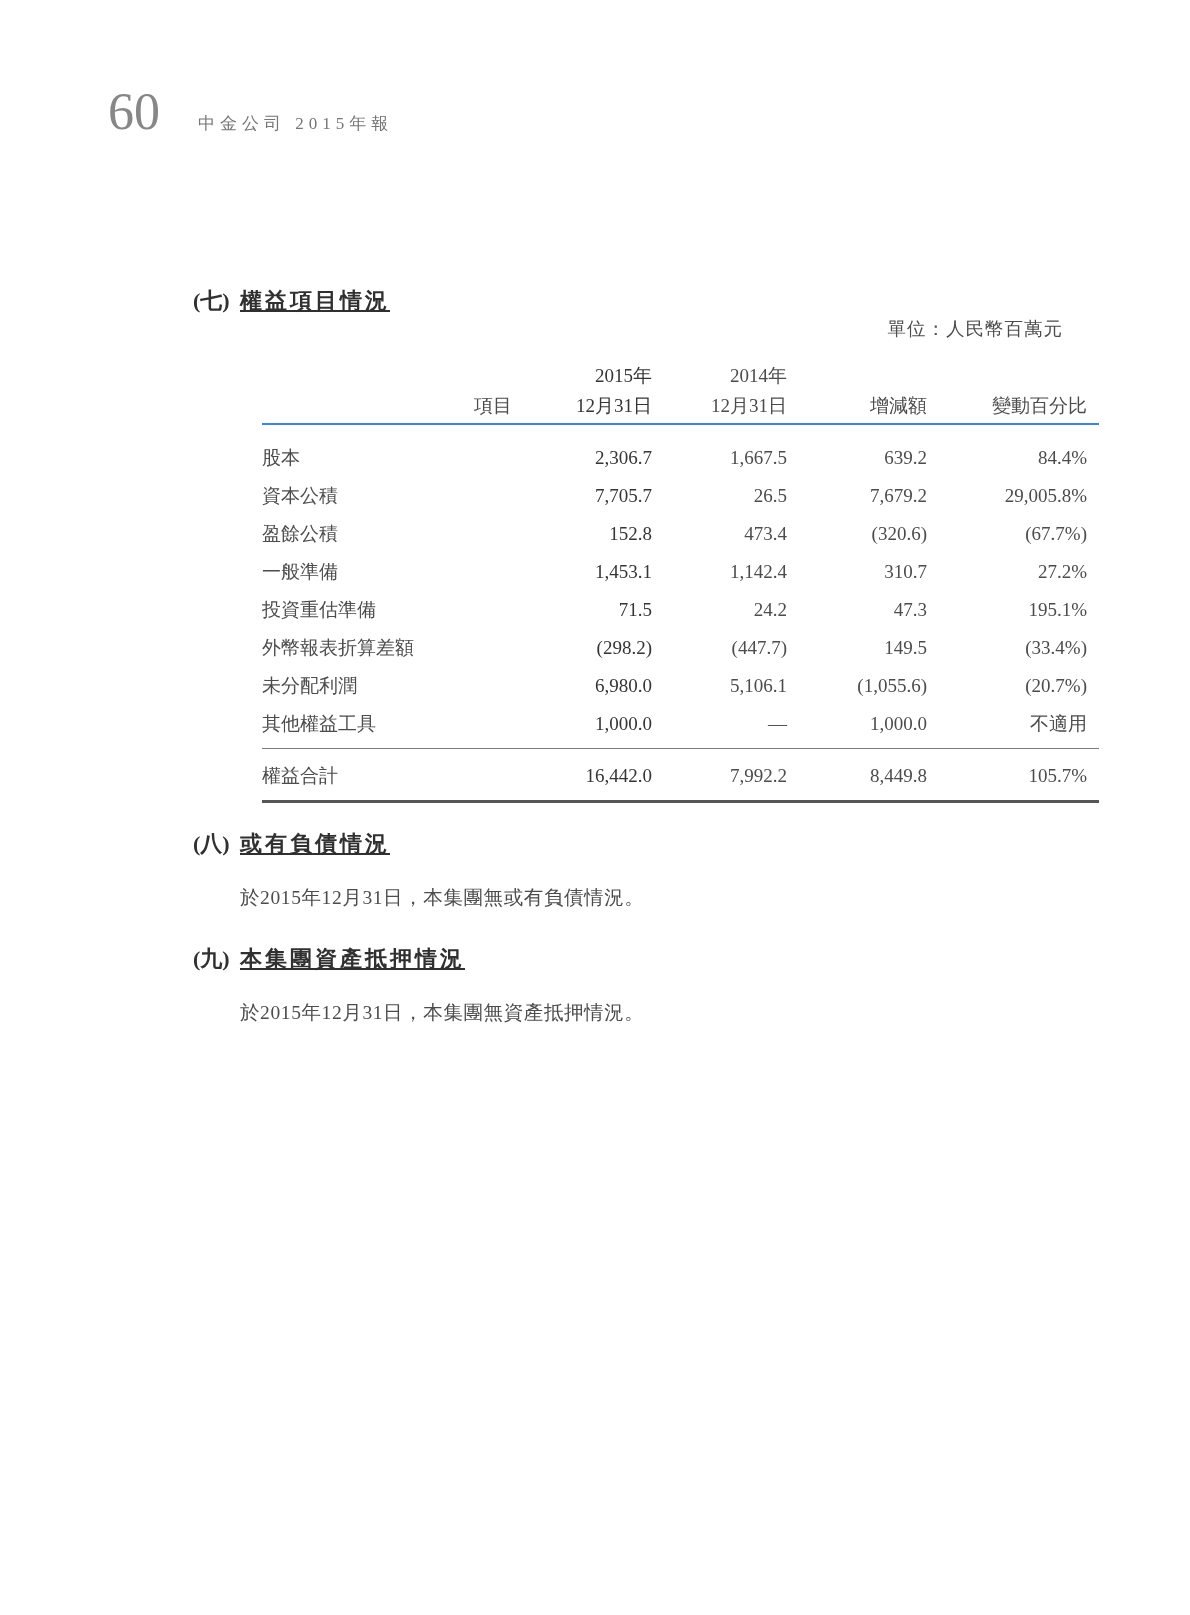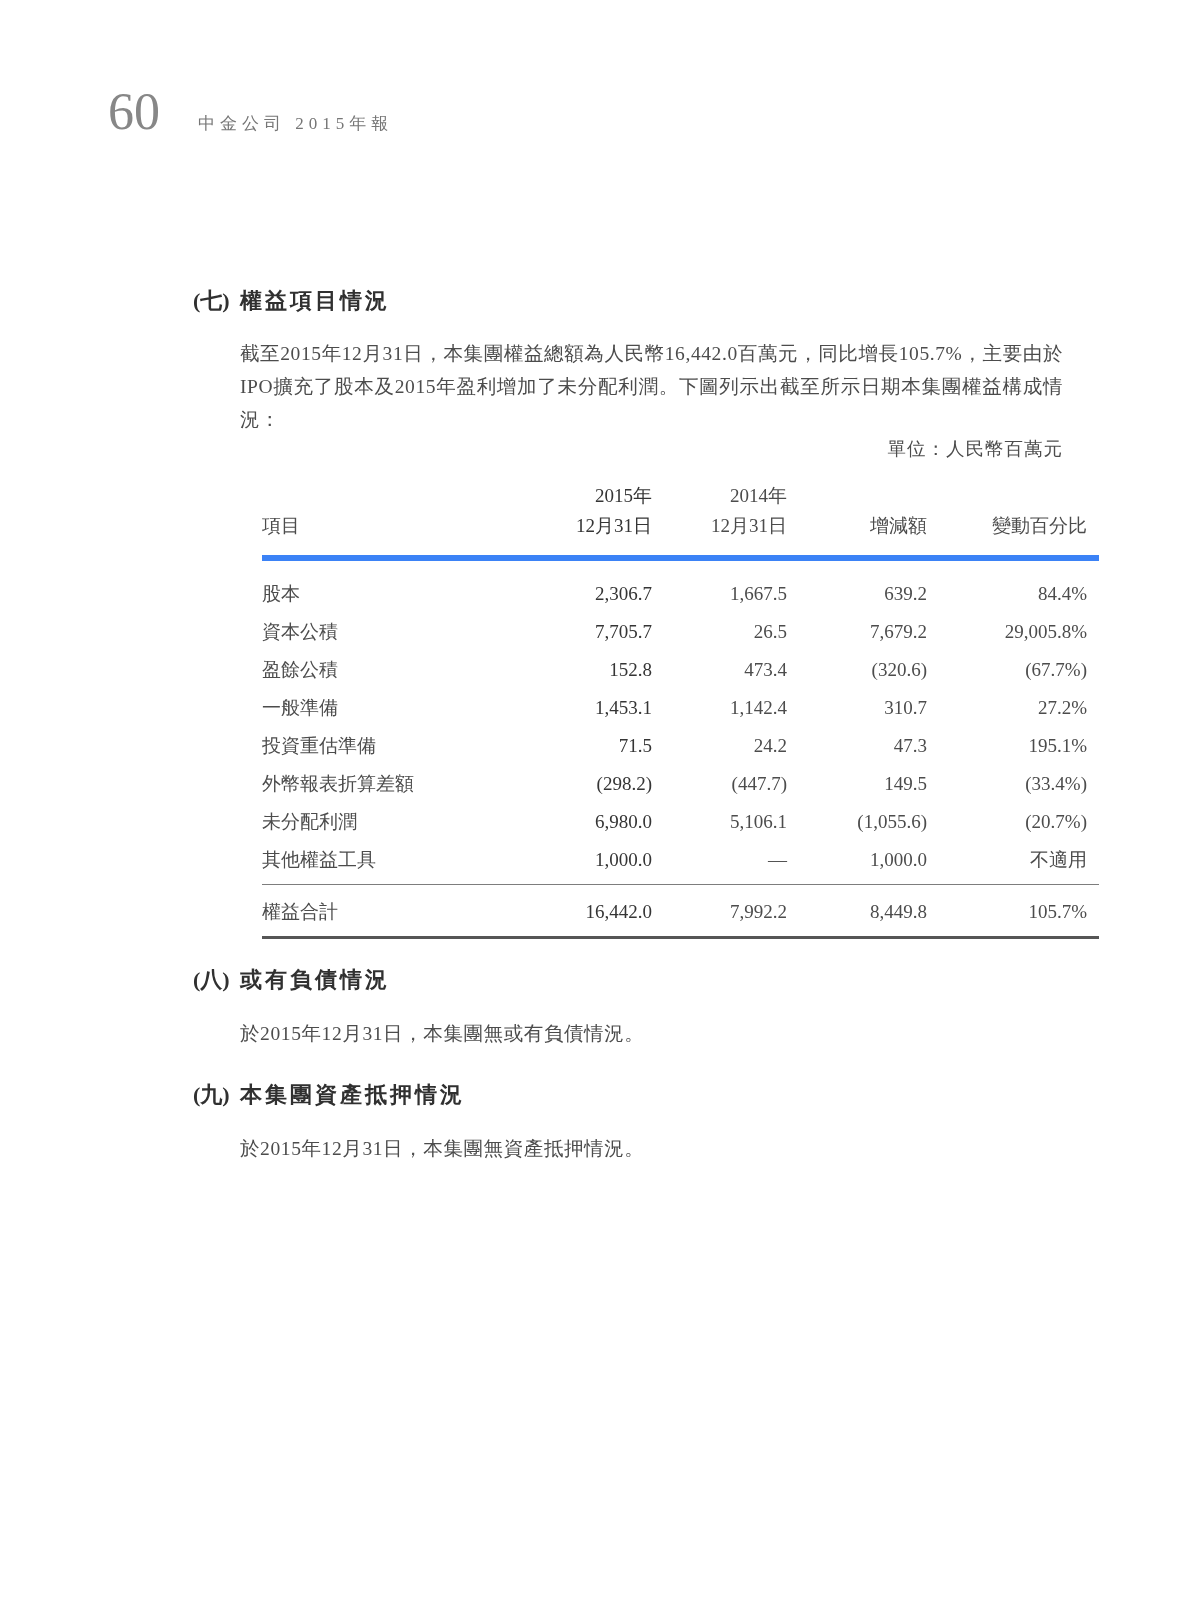--- a/index.html
+++ b/index.html
@@ -44,21 +44,21 @@
     width: 884px;
   }
   .section-heading {
     display: flex;
     align-items: baseline;
     font-size: 22px;
     font-weight: bold;
     color: #303030;
   }
   .section-num { width: 47px; flex: 0 0 47px; letter-spacing: 0; }
-  .section-title { letter-spacing: 3px; }
+  .section-title { letter-spacing: 3px; text-decoration: underline; }
 
   .indent { margin-left: 47px; margin-right: 14px; }
 
   .para {
     margin-top: 21px;
     font-size: 19.5px;
     line-height: 33px;
     letter-spacing: 0.6px;
     text-align: justify;
     text-align-last: left;
@@ -92,21 +92,21 @@
   .col-2014  { width: 135px; }
   .col-chg   { width: 140px; }
   .col-pct   { width: 172px; }
 
   .r { text-align: right; }
   .l { text-align: left; }
   .bold { font-weight: bold; color: #353535; }
   .pct-pad { padding-right: 12px !important; }
 
   tr.hdr1 th { padding-bottom: 4px; line-height: 26px; }
-  tr.hdr2 th { padding-bottom: 16px; border-bottom: 6px solid #3b82f6; line-height: 26px; }
+  tr.hdr2 th { padding-bottom: 4px; border-bottom: 2px solid #3b82f6; line-height: 26px; text-align: right; }
 
   tbody td { padding: 8px 0; line-height: 22px; }
   tbody tr.first td { padding-top: 22px; }
   tbody tr.last td  { padding-bottom: 13px; border-bottom: 1px solid #7d7d7d; }
 
   tr.total td {
     padding-top: 16px;
     padding-bottom: 13px;
     border-bottom: 3px solid #565656;
     line-height: 22px;
@@ -127,21 +127,20 @@
     <div class="report-title">中金公司 2015年報</div>
   </div>
 
   <div class="content">
 
     <div class="section-heading">
       <span class="section-num">(七)</span>
       <span class="section-title">權益項目情況</span>
     </div>
 
-    <div class="para indent">截至2015年12月31日，本集團權益總額為人民幣16,442.0百萬元，同比增長105.7%，主要由於IPO擴充了股本及2015年盈利增加了未分配利潤。下圖列示出截至所示日期本集團權益構成情況：</div>
 
     <div class="unit-note indent">單位：人民幣百萬元</div>
 
     <table class="equity">
       <colgroup>
         <col class="col-item">
           <col class="col-2015">
           <col class="col-2014">
           <col class="col-chg">
           <col class="col-pct">

